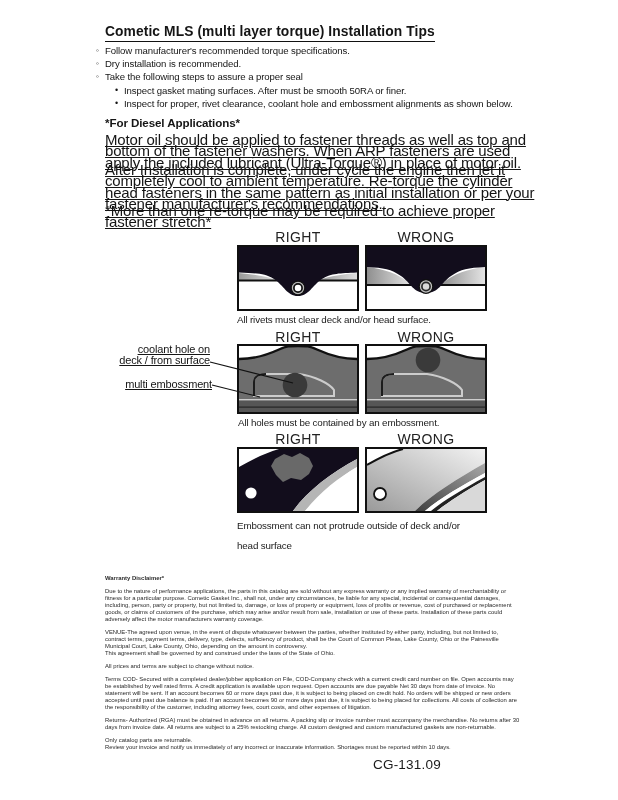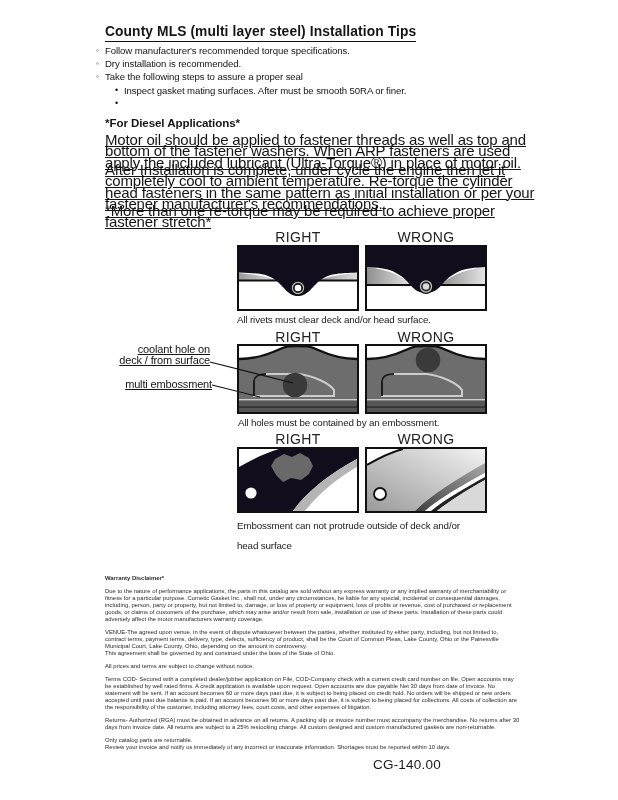--- a/index.html
+++ b/index.html
@@ -28,41 +28,42 @@
   .legal .hd{font-weight:bold;}
   .legal p{margin:0;}
   .legal p.gap{margin-top:6px;}
   .pagenum{left:373px;top:757px;font-size:13.5px;letter-spacing:0.2px;color:#1a1a1a;}
 </style>
 </head>
 <body>
 
 <div class="page">
 
-  <div class="abs title">County MLS (multi layer steel) Installation Tips</div>
+  <div class="abs title">Cometic MLS (multi layer torque) Installation Tips</div>
 
   <div class="abs tiplist">
     <div class="tiprow">
       <span class="b">◦</span>
       <span>Follow manufacturer's recommended torque specifications.</span>
     </div>
     <div class="tiprow">
       <span class="b">◦</span>
       <span>Dry installation is recommended.</span>
     </div>
     <div class="tiprow">
       <span class="b">◦</span>
       <span>Take the following steps to assure a proper seal</span>
     </div>
     <div class="tiprow sub">
       <span class="b">•</span>
       <span>Inspect gasket mating surfaces.  After must be smooth 50RA or finer.</span>
     </div>
     <div class="tiprow sub">
       <span class="b">•</span>
+      <span>Inspect for proper, rivet clearance, coolant hole and embossment alignments as shown below.</span>
     </div>
   </div>
 
   <div class="abs dheading">*For Diesel Applications*</div>
   <div class="abs bodypara p1">Motor oil should be applied to fastener threads as well as top and bottom of the fastener washers. When ARP fasteners are used apply the included lubricant (Ultra-Torque®) in place of motor oil.</div>
   <div class="abs bodypara p2">After Installation is complete, under cycle the engine then let it completely cool to ambient temperature. Re-torque the cylinder head fasteners in the same pattern as initial installation or per your fastener manufacturer's recommendations.</div>
   <div class="abs bodypara pnote">*More than one re-torque may be required to achieve proper fastener stretch*</div>
 
   <div class="abs dlabel" style="left:237px;top:229px;">RIGHT</div>
   <div class="abs dlabel" style="left:365px;top:229px;">WRONG</div>
@@ -192,15 +193,15 @@
     <p class="gap">Due to the nature of performance applications, the parts in this catalog are sold without any express warranty or any implied warranty of merchantability or fitness for a particular purpose.  Cometic Gasket Inc., shall not, under any circumstances, be liable for any special, incidental or consequential damages, including, person, party or property, but not limited to, damage, or loss of property or equipment, loss of profits or revenue, cost of purchased or replacement goods, or claims of customers of the purchase, which may arise and/or result from sale, installation or use of these parts.  Installation of these parts could adversely affect the motor manufacturers warranty coverage.</p>
     <p class="gap">VENUE-The agreed upon venue, in the event of dispute whatsoever between the parties, whether instituted by either party, including, but not limited to, contract terms, payment terms, delivery, type, defects, sufficiency of product, shall be the Court of Common Pleas, Lake County, Ohio or the Painesville Municipal Court, Lake County, Ohio, depending on the amount in controversy.</p>
     <p>This agreement shall be governed by and construed under the laws of the State of Ohio.</p>
     <p class="gap">All prices and terms are subject to change without notice.</p>
     <p class="gap">Terms COD- Secured with a completed dealer/jobber application on File, COD-Company check with a current credit card number on file.  Open accounts may be established by well rated firms.  A credit application is available upon request.  Open accounts are due payable Net 30 days from date of invoice.  No statement will be sent.  If an account becomes 60 or more days past due, it is subject to being placed on credit hold.  No orders will be shipped or new orders accepted until past due balance is paid.  If an account becomes 90 or more days past due, it is subject to being placed for collections.  All costs of collection are the responsibility of the customer, including attorney fees, court costs, and other expenses of litigation.</p>
     <p class="gap">Returns- Authorized (RGA) must be obtained in advance on all returns.  A packing slip or invoice number must accompany the merchandise.  No returns after 30 days from invoice date.  All returns are subject to a 25% restocking charge.  All custom designed and custom manufactured gaskets are non-returnable.</p>
     <p class="gap">Only catalog parts are returnable.</p>
     <p>Review your invoice and notify us immediately of any incorrect or inaccurate information.  Shortages must be reported within 10 days.</p>
   </div>
 
-  <div class="abs pagenum">CG-140.00</div>
+  <div class="abs pagenum">CG-131.09</div>
 
 </div>
 
 </body></html>

